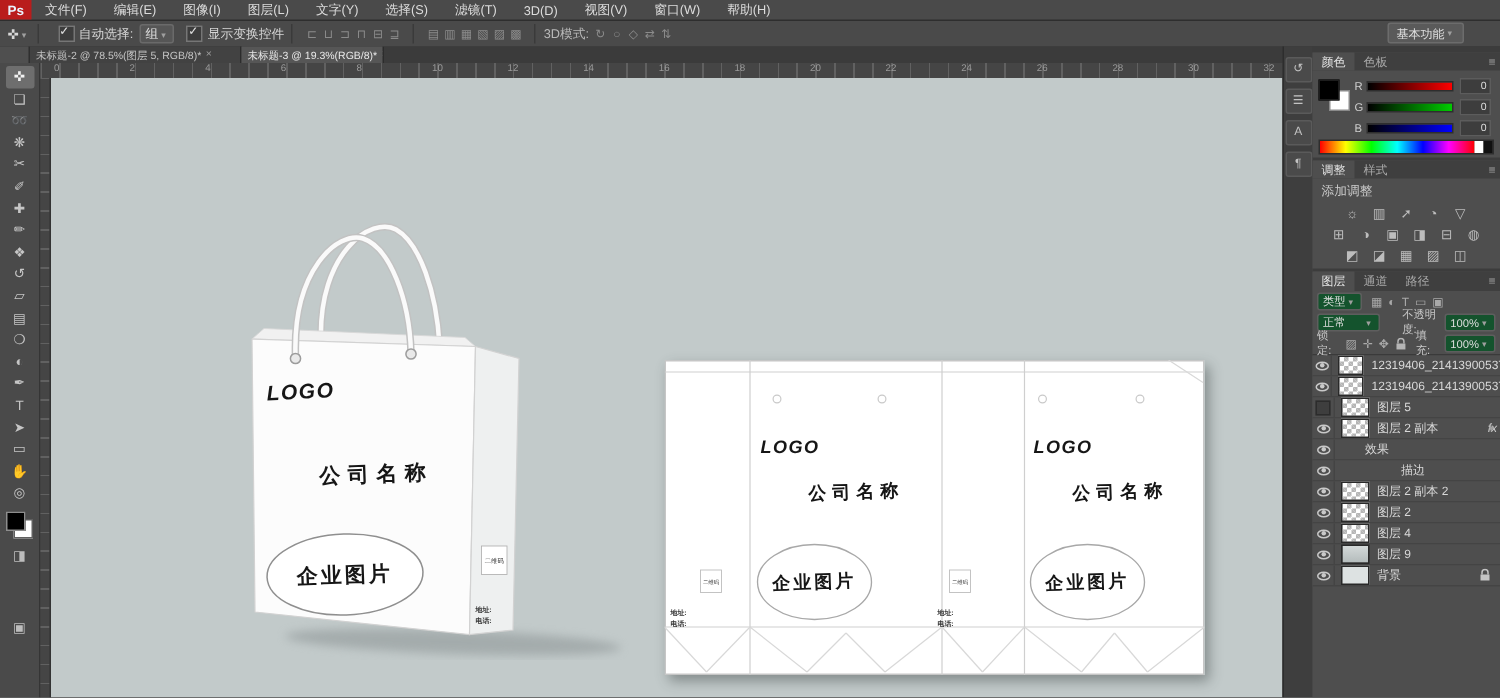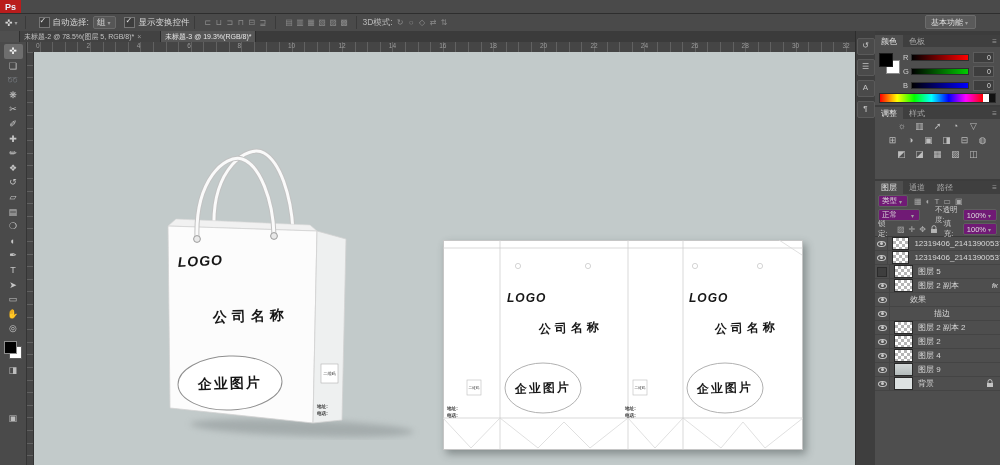--- a/index.html
+++ b/index.html
@@ -66,21 +66,21 @@
   #spectrum{position:absolute;left:4px;top:46px;width:117px;height:10px;display:flex;border:1px solid #2e2e2e;box-sizing:border-box;}
   #spectrum .rainbow{flex:1;background:linear-gradient(to right,#f00,#ff0,#0f0,#0ff,#00f,#f0f,#f00);}
   #spectrum .sw-white{width:6px;background:#fff;}
   #spectrum .sw-black{width:6px;background:#111;}
   
   #adj-title{font-size:8.5px;color:#cbcbcb;padding:3px 0 1px 6px;}
   .adj-row{display:flex;justify-content:center;gap:5px;height:14px;align-items:center;}
   .adj-icon{font-size:9px;color:#bdbdbd;width:13px;text-align:center;}
   
   .ctl-row{display:flex;align-items:center;height:14px;padding:0 3px;font-size:7.5px;color:#c9c9c9;}
-  .ctl-box{background:#701a75;border:1px solid #5e5e5e;border-radius:2px;height:10px;display:flex;align-items:center;padding:0 3px;color:#dedede;}
+  .ctl-box{background:#14532d;border:1px solid #5e5e5e;border-radius:2px;height:10px;display:flex;align-items:center;padding:0 3px;color:#dedede;}
   .l-icon{font-size:8px;color:#a9a9a9;margin:0 2px;}
   #layer-rows{border-top:1px solid #3a3a3a;}
   .layer-row{display:flex;align-items:center;height:13px;background:#4e4e4e;border-bottom:1px solid #444;font-size:8px;color:#d8d8d8;position:relative;}
   .eye-cell{width:14px;display:flex;justify-content:center;align-items:center;border-right:1px solid #444;align-self:stretch;}
   .eye{display:inline-block;width:9px;height:6px;border:1px solid #c9c9c9;border-radius:50%;position:relative;box-sizing:border-box;}
   .eye::after{content:"";position:absolute;left:2px;top:0.5px;width:3px;height:3px;border-radius:50%;background:#c9c9c9;}
   .eye-off{display:inline-block;width:8px;height:8px;background:#3e3e3e;border:1px solid #2c2c2c;}
   .thumb{width:17px;height:11px;margin-left:4px;border:1px solid #292929;background-color:#fff;background-image:linear-gradient(45deg,#b5b5b5 25%,transparent 25%,transparent 75%,#b5b5b5 75%),linear-gradient(45deg,#b5b5b5 25%,transparent 25%,transparent 75%,#b5b5b5 75%);background-size:6px 6px;background-position:0 0,3px 3px;}
   .thumb.image{background-image:none;background:linear-gradient(#d3d8d8,#b4bcbc);}
   .thumb.background{background-image:none;background:#dde2e2;}
@@ -91,20 +91,33 @@
   .indent1{margin-left:20px;}
   .indent2{margin-left:44px;}
 </style>
 </head>
 <body>
 
 <div id="app">
 
   <div id="menubar">
     <div id="ps-logo">Ps</div>
+    <nav id="menu-items">
+        <span class="menu-item">文件(F)</span>
+        <span class="menu-item">编辑(E)</span>
+        <span class="menu-item">图像(I)</span>
+        <span class="menu-item">图层(L)</span>
+        <span class="menu-item">文字(Y)</span>
+        <span class="menu-item">选择(S)</span>
+        <span class="menu-item">滤镜(T)</span>
+        <span class="menu-item">3D(D)</span>
+        <span class="menu-item">视图(V)</span>
+        <span class="menu-item">窗口(W)</span>
+        <span class="menu-item">帮助(H)</span>
+      </nav>
   </div>
 
   <div id="optionsbar">
     <span class="tool-chip">✜</span>
     <span class="mini-caret">▾</span>
     <span class="opt-sep"></span>
     <span class="checkbox checked"></span>
     <span class="opt-label">自动选择:</span>
     <span class="opt-select">
       <span>组</span>
@@ -329,20 +342,21 @@
         </div>
       </div>
     </div>
 
     <div class="panel" style="top:76px;height:72px;">
       <div class="panel-tabs">
         <span class="panel-tab active">调整</span>
         <span class="panel-tab">样式</span>
         <span class="panel-menu">≡</span>
       </div>
+      <div id="adj-title">添加调整</div>
       <div id="adj-rows">
           <div class="adj-row">
             <span class="adj-icon">☼</span>
             <span class="adj-icon">▥</span>
             <span class="adj-icon">➚</span>
             <span class="adj-icon">◔</span>
             <span class="adj-icon">▽</span>
           </div>
           <div class="adj-row">
             <span class="adj-icon">⊞</span>

